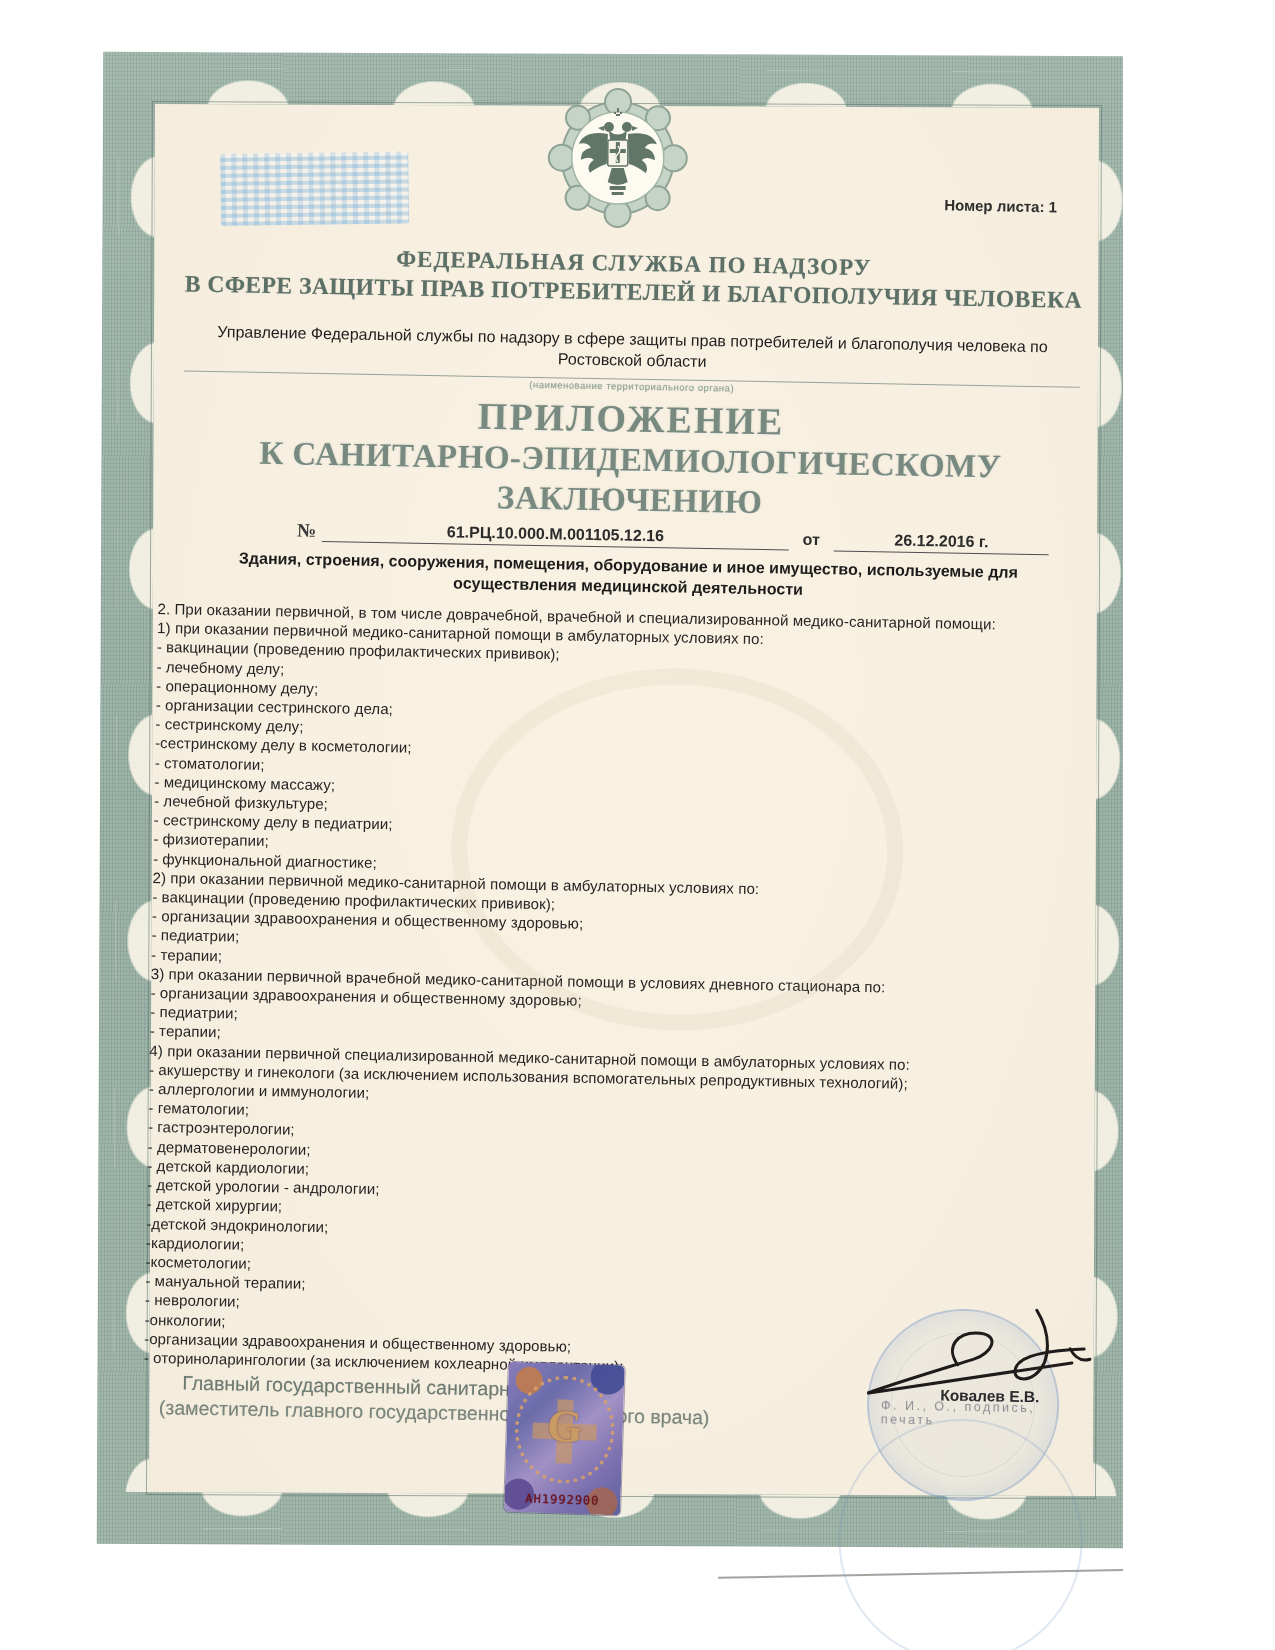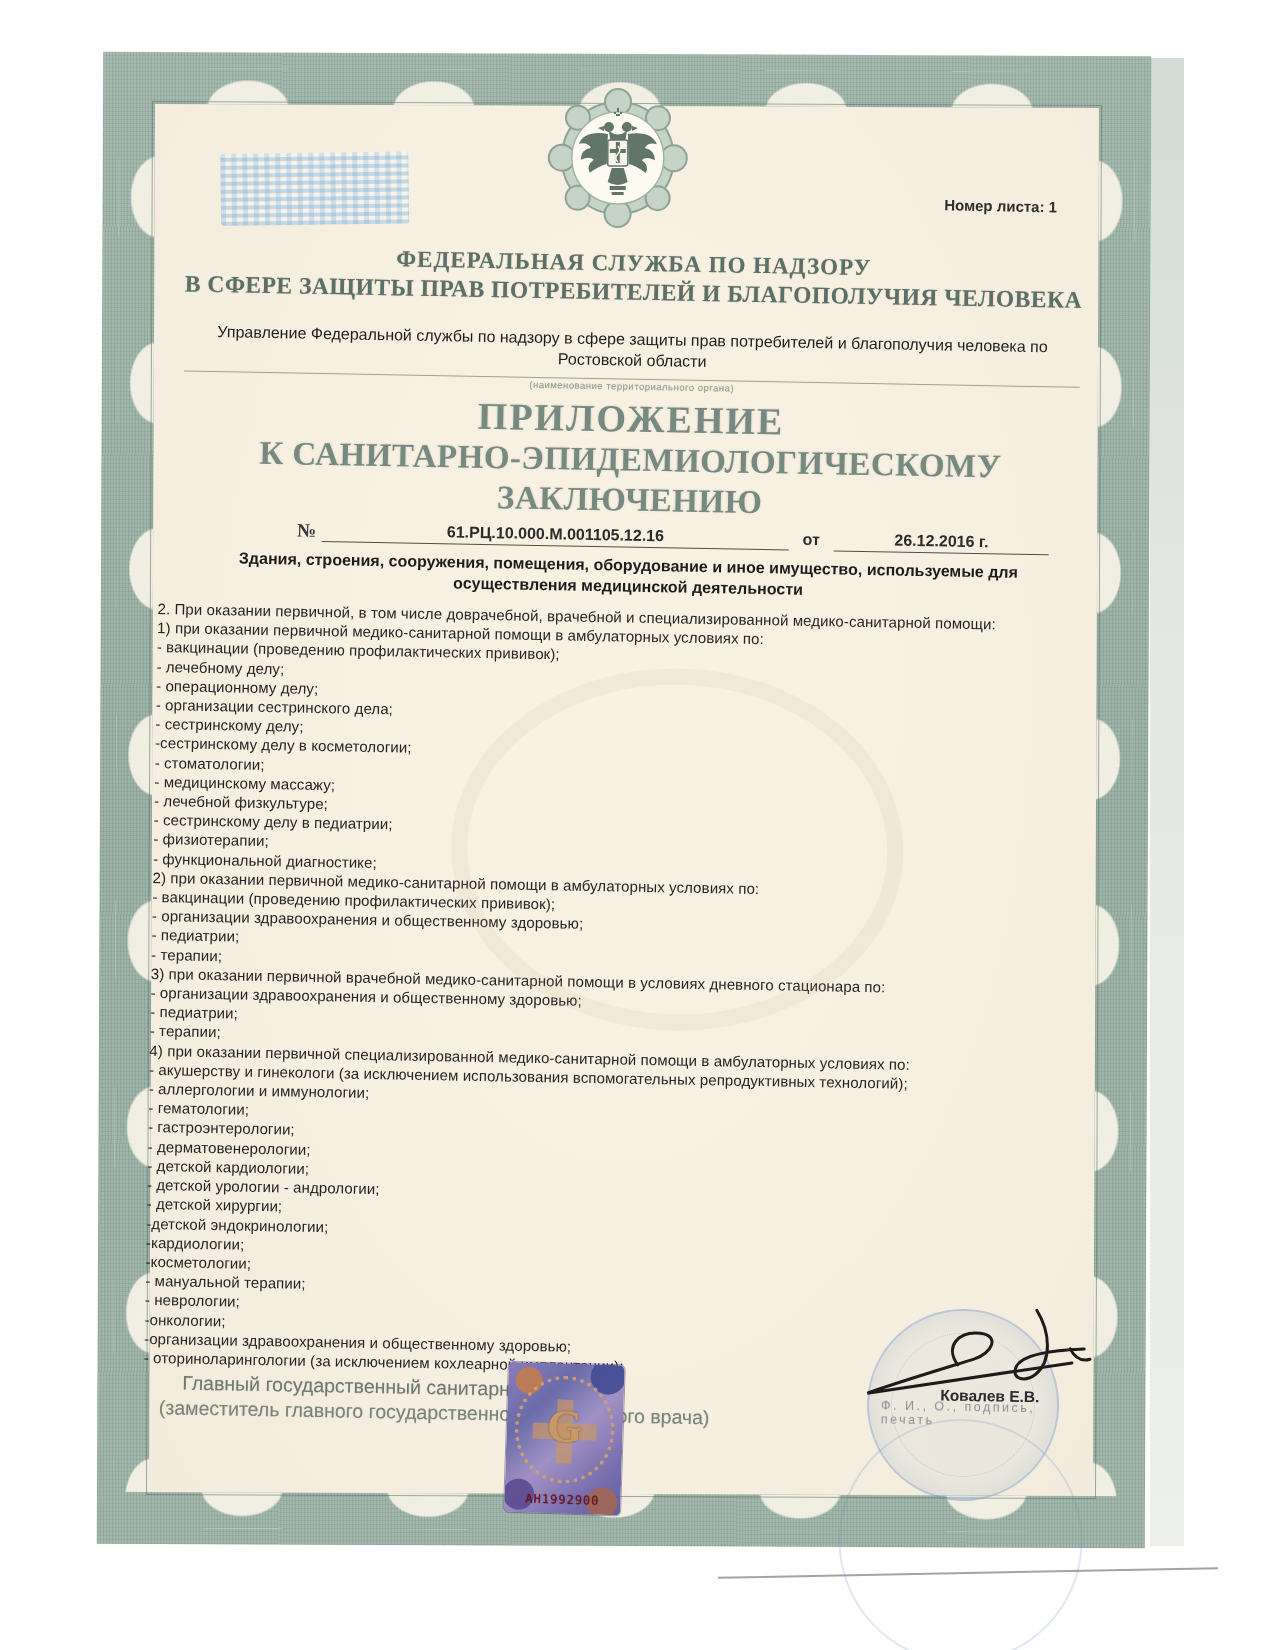--- a/index.html
+++ b/index.html
@@ -1,16 +1,16 @@
 <!DOCTYPE html>
 <html><head>
 <meta charset="utf-8">
 <style>
   html,body{margin:0;padding:0;background:#ffffff;}
-  .scan{position:relative;width:1275px;height:1650px;background:#ffffff;overflow:hidden;
+  .scan{position:relative;width:1123px;height:1650px;background:#ffffff;overflow:hidden;
         font-family:"Liberation Sans",sans-serif;color:#262626;}
 
   
   .edge-strip{position:absolute;left:1150px;top:58px;width:34px;height:1488px;
         background:linear-gradient(180deg,#ccd4cd 0%,#dfe4de 40%,#e9ece7 100%);opacity:.85;}
   .bottom-scan-line{position:absolute;left:718px;top:1572px;width:500px;height:2px;
         background:#8a8f86;transform:rotate(-1.1deg);opacity:.8;}
 
   
   .cert{position:absolute;left:100px;top:54px;width:1048px;height:1492px;

